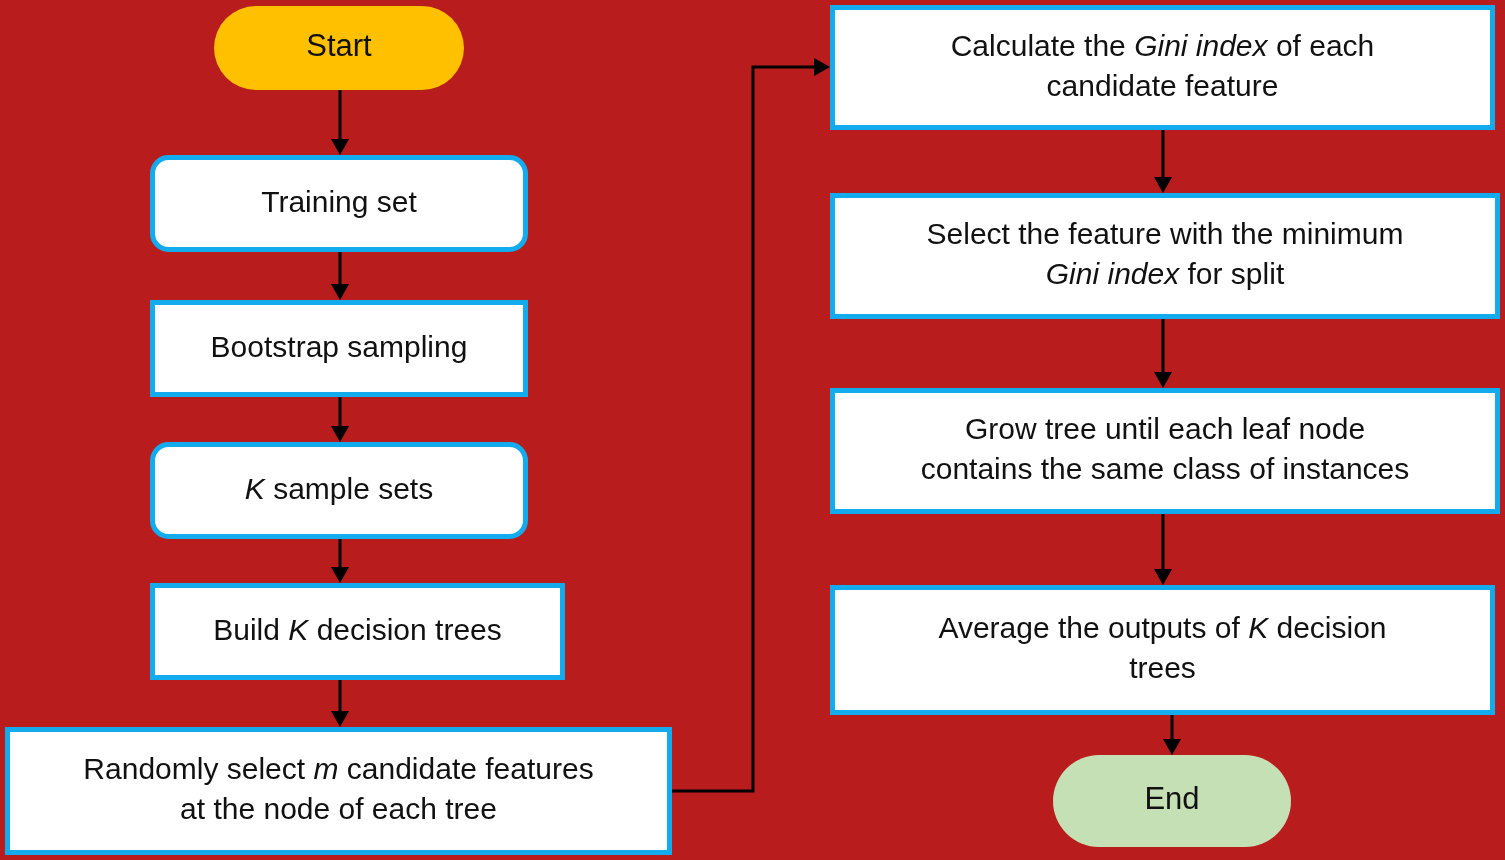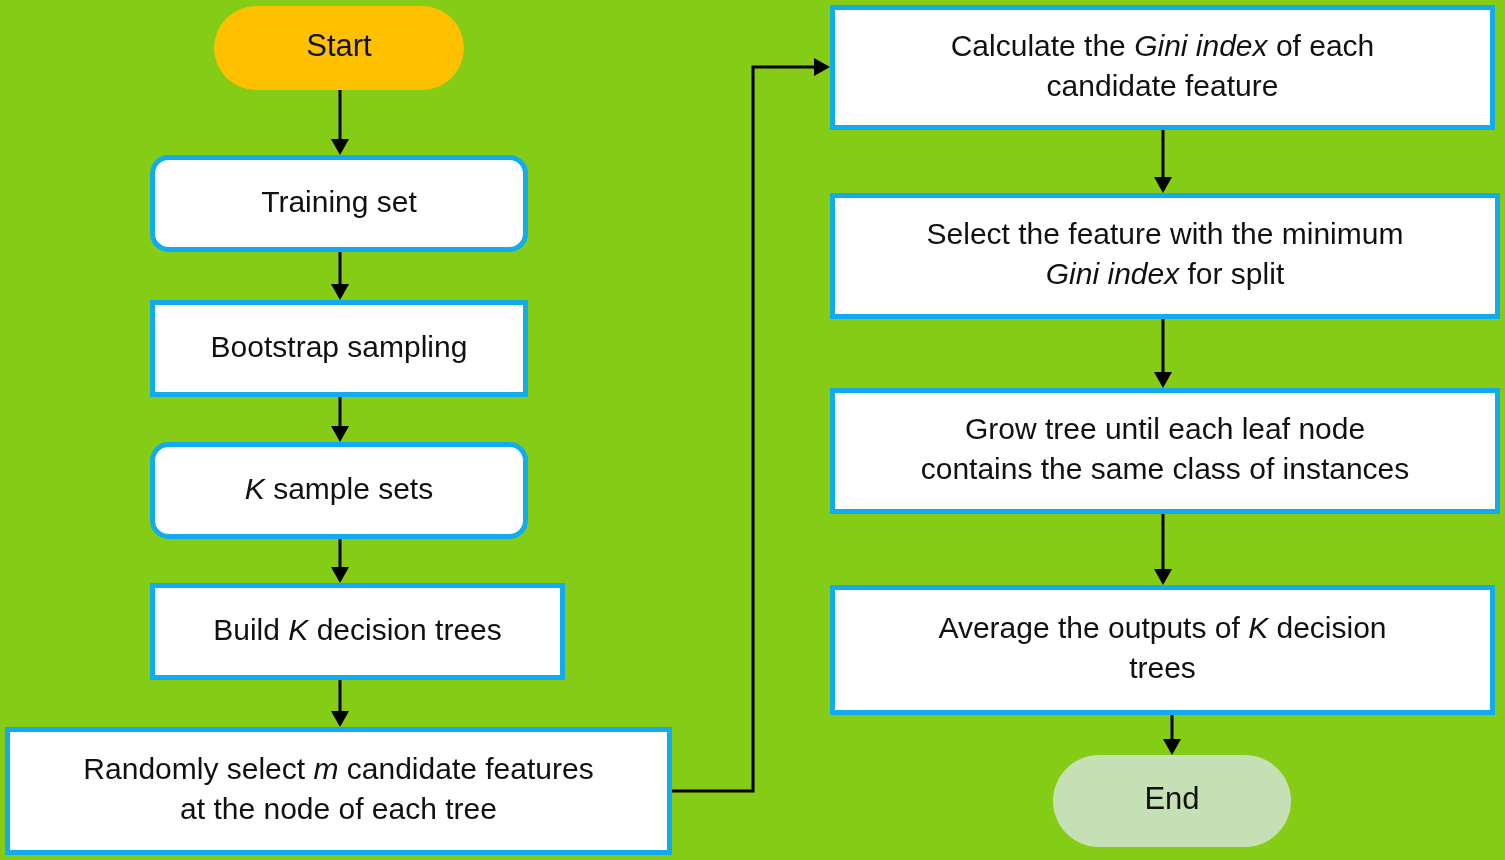--- a/index.html
+++ b/index.html
@@ -10,21 +10,21 @@
   body {
     width: 1505px;
     height: 860px;
     font-family: "Liberation Sans", sans-serif;
     overflow: hidden;
   }
   #flowchart-root {
     position: relative;
     width: 1505px;
     height: 860px;
-    background: #84cc16;
+    background: #b91c1c;
   }
   svg.fc {
     position: absolute;
     left: 0;
     top: 0;
     width: 1505px;
     height: 860px;
   }
   .node-label {
     font-family: "Liberation Sans", sans-serif;

